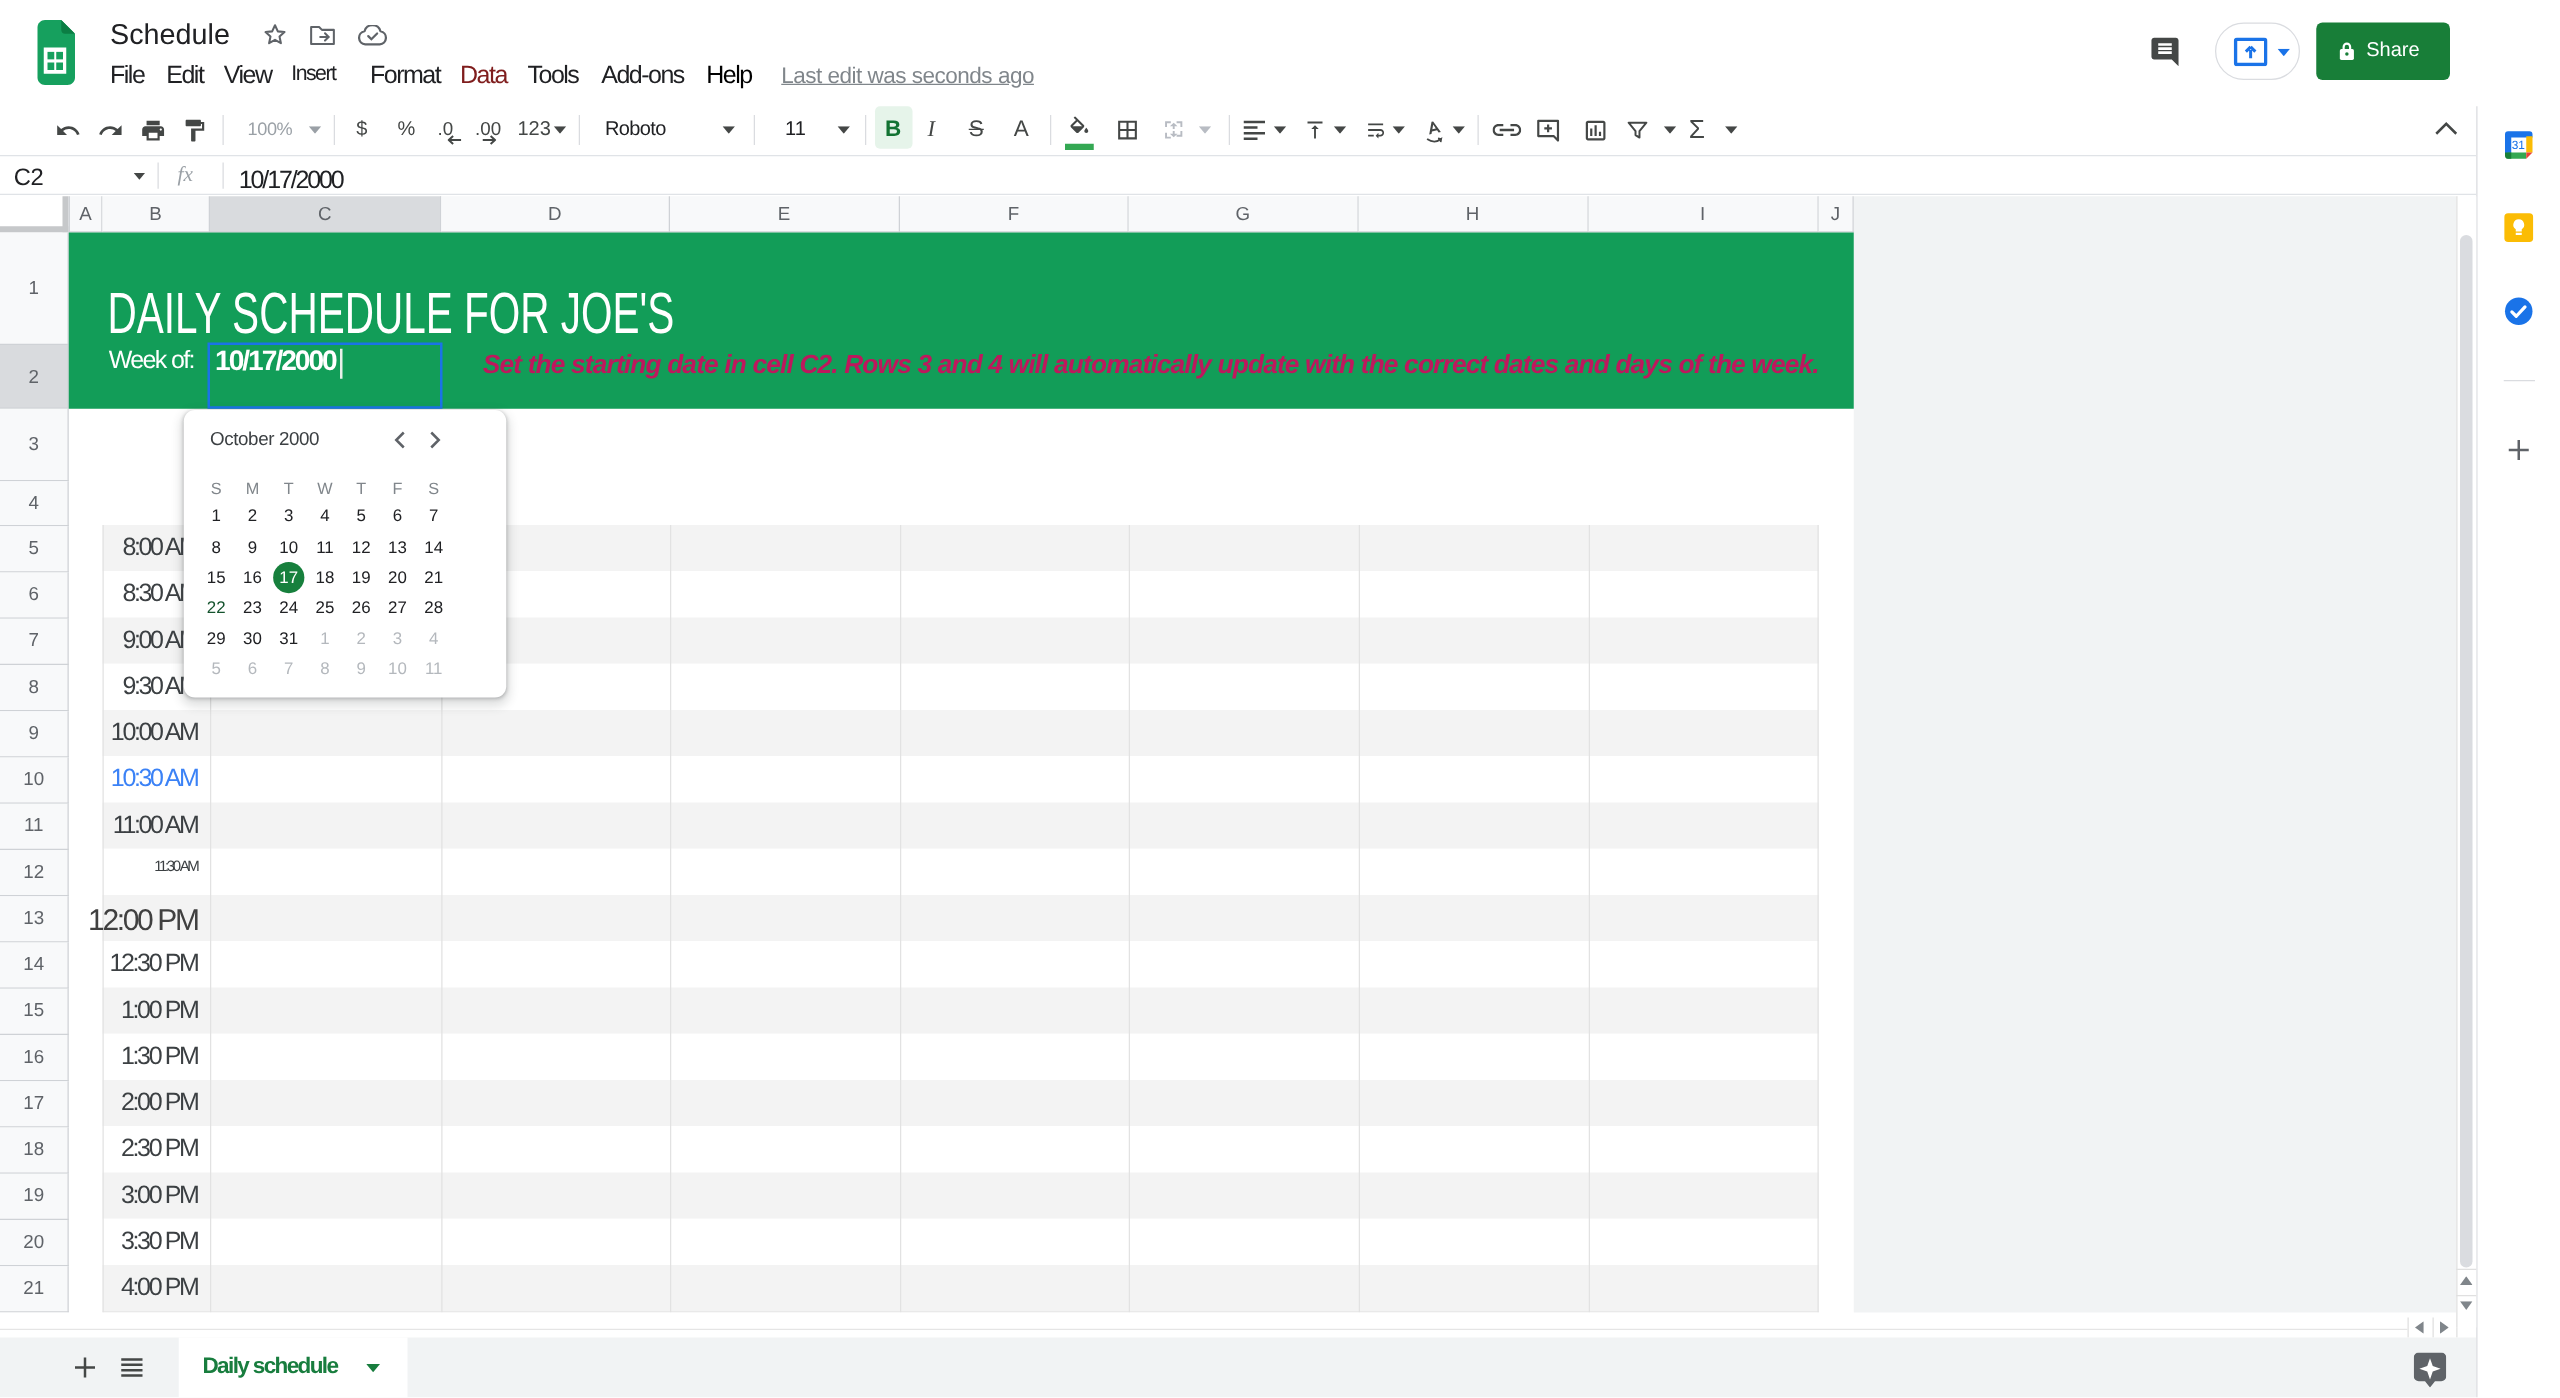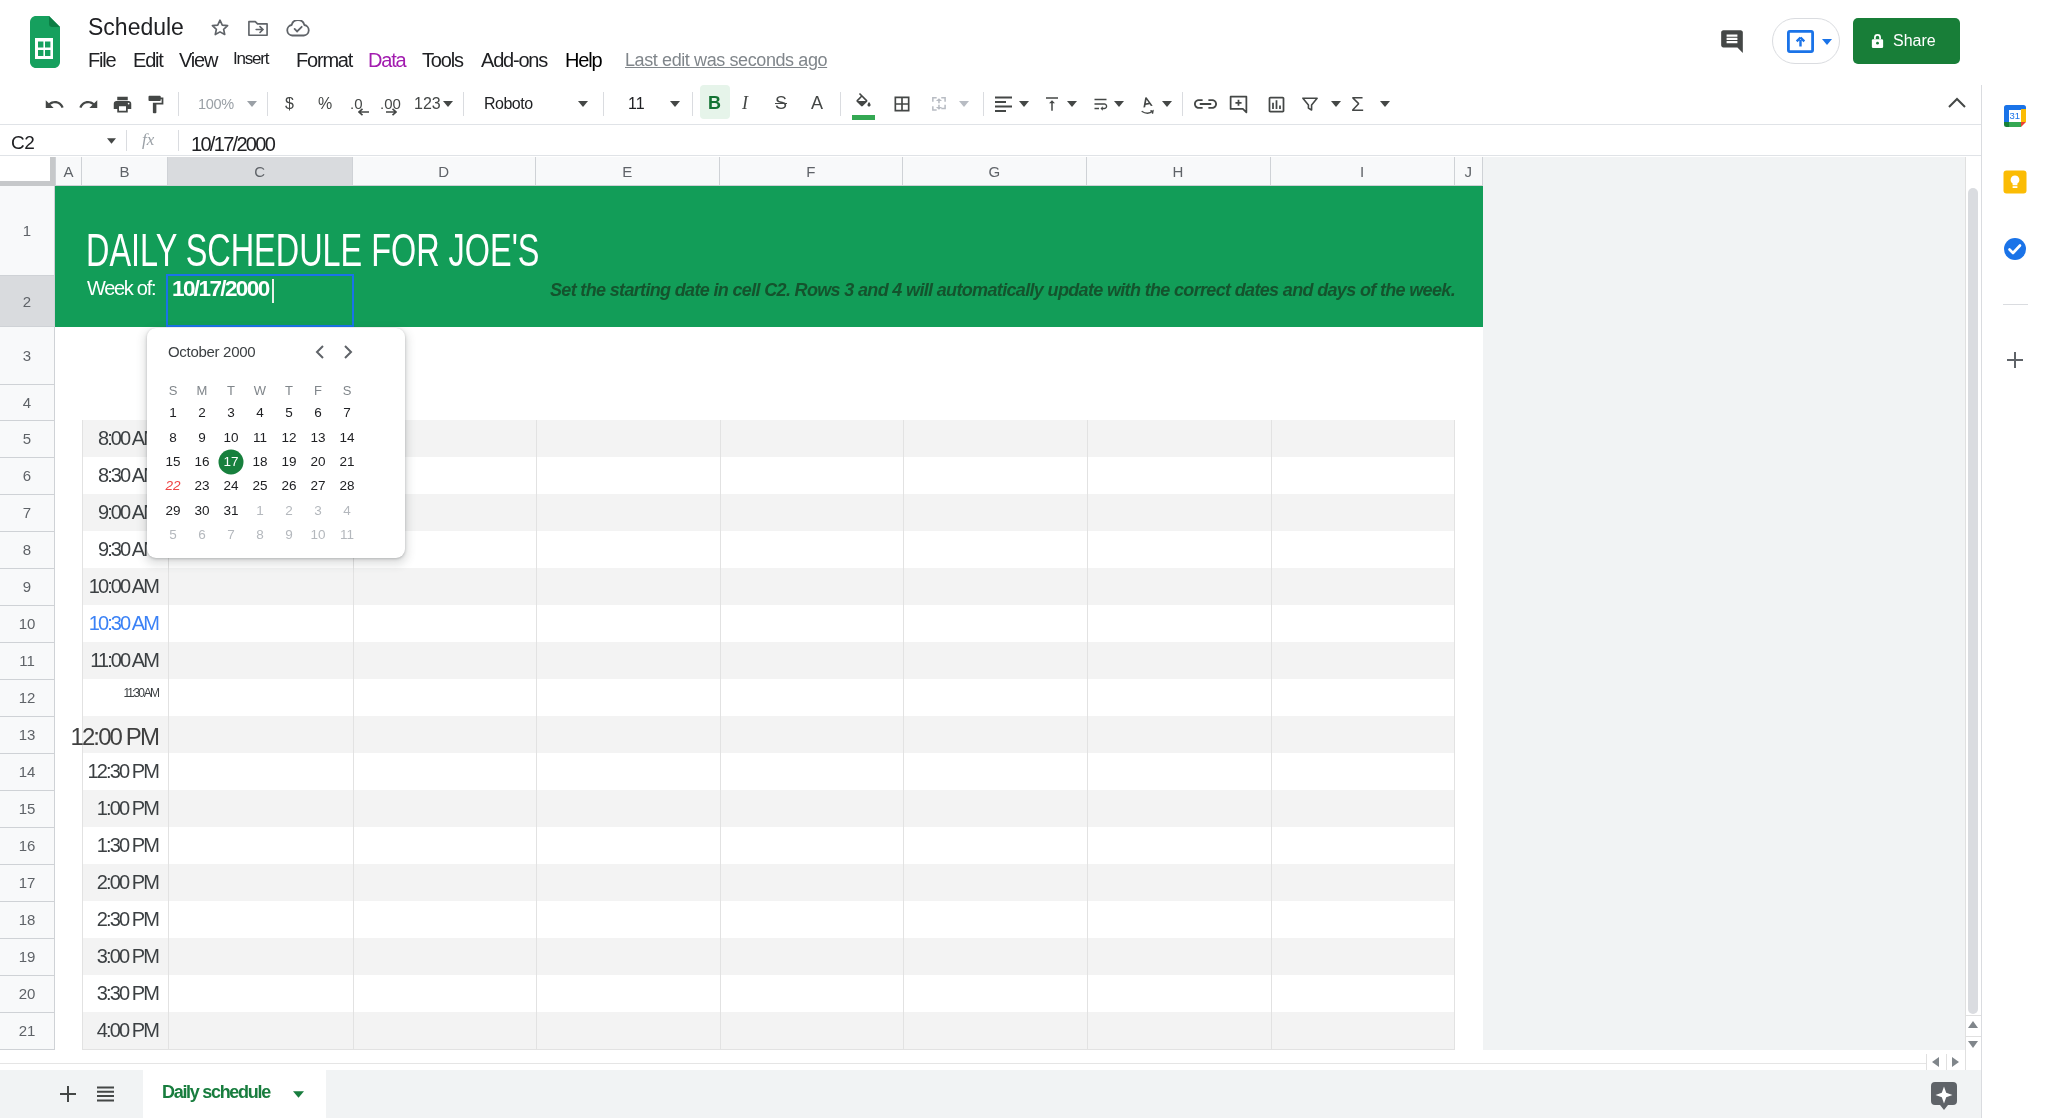--- a/index.html
+++ b/index.html
@@ -38,21 +38,21 @@
   <svg class="ico" style="left:286px;top:20px;" width="24" height="17" viewBox="0 0 24 17" fill="none" stroke="#5f6368" stroke-width="1.8">
     <path d="M6.2 15.5 a5.3 5.3 0 0 1 -0.6 -10.5 a6.6 6.6 0 0 1 12.8 0 a5.3 5.3 0 0 1 -0.6 10.5 Z" stroke-linejoin="round"></path>
     <path d="M8.6 8.9 l2.5 2.5 4.6-4.6" stroke-linecap="round"></path>
   </svg>
 
   <div class="abs" style="left:88px;top:49.3px;font-size:20px;letter-spacing:-1.2px;color:#202124;">File</div>
   <div class="abs" style="left:133px;top:49.3px;font-size:20px;letter-spacing:-1.2px;color:#202124;">Edit</div>
   <div class="abs" style="left:179px;top:49.3px;font-size:20px;letter-spacing:-1.2px;color:#202124;">View</div>
   <div class="abs" style="left:233px;top:49.3px;font-size:17px;letter-spacing:-1.2px;color:#202124;">Insert</div>
   <div class="abs" style="left:296px;top:49.3px;font-size:20px;letter-spacing:-1.2px;color:#202124;">Format</div>
-  <div class="abs" style="left:368px;top:49.3px;font-size:20px;letter-spacing:-1.2px;color:#a21caf;">Data</div>
+  <div class="abs" style="left:368px;top:49.3px;font-size:20px;letter-spacing:-1.2px;color:#7f1d1d;">Data</div>
   <div class="abs" style="left:422px;top:49.3px;font-size:20px;letter-spacing:-1.2px;color:#202124;">Tools</div>
   <div class="abs" style="left:481px;top:49.3px;font-size:20px;letter-spacing:-1.2px;color:#202124;">Add-ons</div>
   <div class="abs" style="left:565px;top:49.3px;font-size:20px;letter-spacing:-1.2px;color:#000000;">Help</div>
   <div class="abs" style="left:625px;top:49.5px;font-size:18px;letter-spacing:-0.4px;color:#80868b;text-decoration:underline;">Last edit was seconds ago</div>
 
   <svg class="ico" style="left:1719px;top:28px;" width="26" height="26" viewBox="0 0 24 24" fill="#444746">
     <path d="M21.99 4c0-1.1-.89-2-1.99-2H4c-1.1 0-2 .9-2 2v12c0 1.1.9 2 2 2h13l5 5zM17 11H7V9h10v2zm0 3H7v-2h10v2zm0-6H7V6h10v2z" transform="scale(1) translate(0,0)"></path>
   </svg>
   <div class="abs" style="left:1772px;top:18px;width:68px;height:46px;border:1px solid #dadce0;border-radius:23px;background:#fff;"></div>
   <svg class="ico" style="left:1787px;top:30px;" width="27" height="23" viewBox="0 0 27 23">
@@ -251,21 +251,21 @@
       <div class="abs" style="left:0;top:752.5px;width:55px;height:37px;background:#f8f9fa;border-right:1px solid #cfd2d6;border-bottom:1px solid #cfd2d6;display:flex;align-items:center;justify-content:center;font-size:15px;color:#5f6368;">19</div>
       <div class="abs" style="left:0;top:789.5px;width:55px;height:37px;background:#f8f9fa;border-right:1px solid #cfd2d6;border-bottom:1px solid #cfd2d6;display:flex;align-items:center;justify-content:center;font-size:15px;color:#5f6368;">20</div>
       <div class="abs" style="left:0;top:826.5px;width:55px;height:37px;background:#f8f9fa;border-right:1px solid #cfd2d6;border-bottom:1px solid #cfd2d6;display:flex;align-items:center;justify-content:center;font-size:15px;color:#5f6368;">21</div>
     </div>
 
   <div class="abs" style="left:55px;top:186px;width:1428px;height:141px;background:#129d58;"></div>
   <div class="abs" style="left:86px;top:222.6px;font-size:46.5px;color:#fff;transform:scaleX(0.697);transform-origin:0 0;">DAILY SCHEDULE FOR JOE'S</div>
   <div class="abs" style="left:87px;top:277px;font-size:20px;letter-spacing:-1.3px;color:#fff;">Week of:</div>
   <div class="abs" style="left:172px;top:276px;font-size:22.5px;font-weight:bold;color:#fff;letter-spacing:-1.6px;">10/17/2000</div>
   <div class="abs" style="left:272px;top:279px;width:2px;height:24px;background:#e8f0e9;"></div>
-  <div class="abs" style="left:1455px;top:280px;font-size:18px;font-weight:bold;font-style:italic;color:#14532d;transform:translateX(-100%);letter-spacing:-0.66px;">Set the starting date in cell C2. Rows 3 and 4 will automatically update with the correct dates and days of the week.</div>
+  <div class="abs" style="left:1455px;top:280px;font-size:21px;font-weight:bold;font-style:italic;color:#be185d;transform:translateX(-100%);letter-spacing:-0.66px;">Set the starting date in cell C2. Rows 3 and 4 will automatically update with the correct dates and days of the week.</div>
 
   <div class="abs" style="left:166px;top:274px;width:188px;height:53px;border:2px solid #1a73e8;"></div>
 
 
   <div class="abs" id="stripes" style="left:82px;top:420px;width:1373px;height:630px;">
       <div class="abs" style="left:0;top:0px;width:1373px;height:37px;background:#f3f3f3;"></div>
       <div class="abs" style="left:0;top:37px;width:1373px;height:37px;background:#ffffff;"></div>
       <div class="abs" style="left:0;top:74px;width:1373px;height:37px;background:#f3f3f3;"></div>
       <div class="abs" style="left:0;top:111px;width:1373px;height:37px;background:#ffffff;"></div>
       <div class="abs" style="left:0;top:148px;width:1373px;height:37px;background:#f3f3f3;"></div>
@@ -343,21 +343,21 @@
       <div class="abs" style="left:171px;top:101.5px;transform:translateX(-50%);font-size:13.5px;color:#202124;">13</div>
       <div class="abs" style="left:200px;top:101.5px;transform:translateX(-50%);font-size:13.5px;color:#202124;">14</div>
       <div class="abs" style="left:26px;top:126px;transform:translateX(-50%);font-size:13.5px;color:#202124;">15</div>
       <div class="abs" style="left:55px;top:126px;transform:translateX(-50%);font-size:13.5px;color:#202124;">16</div>
       <div class="abs" style="left:84px;top:133.5px;transform:translate(-50%,-50%);width:25px;height:25px;border-radius:50%;background:#17803d;"></div>
       <div class="abs" style="left:84px;top:126px;transform:translateX(-50%);font-size:13.5px;color:#fff;">17</div>
       <div class="abs" style="left:113px;top:126px;transform:translateX(-50%);font-size:13.5px;color:#202124;">18</div>
       <div class="abs" style="left:142px;top:126px;transform:translateX(-50%);font-size:13.5px;color:#202124;">19</div>
       <div class="abs" style="left:171px;top:126px;transform:translateX(-50%);font-size:13.5px;color:#202124;">20</div>
       <div class="abs" style="left:200px;top:126px;transform:translateX(-50%);font-size:13.5px;color:#202124;">21</div>
-      <div class="abs" style="left:26px;top:150px;transform:translateX(-50%);font-size:13.5px;color:#ef4444;font-style:italic;">22</div>
+      <div class="abs" style="left:26px;top:150px;transform:translateX(-50%);font-size:13.5px;color:#14532d;">22</div>
       <div class="abs" style="left:55px;top:150px;transform:translateX(-50%);font-size:13.5px;color:#202124;">23</div>
       <div class="abs" style="left:84px;top:150px;transform:translateX(-50%);font-size:13.5px;color:#202124;">24</div>
       <div class="abs" style="left:113px;top:150px;transform:translateX(-50%);font-size:13.5px;color:#202124;">25</div>
       <div class="abs" style="left:142px;top:150px;transform:translateX(-50%);font-size:13.5px;color:#202124;">26</div>
       <div class="abs" style="left:171px;top:150px;transform:translateX(-50%);font-size:13.5px;color:#202124;">27</div>
       <div class="abs" style="left:200px;top:150px;transform:translateX(-50%);font-size:13.5px;color:#202124;">28</div>
       <div class="abs" style="left:26px;top:174.5px;transform:translateX(-50%);font-size:13.5px;color:#202124;">29</div>
       <div class="abs" style="left:55px;top:174.5px;transform:translateX(-50%);font-size:13.5px;color:#202124;">30</div>
       <div class="abs" style="left:84px;top:174.5px;transform:translateX(-50%);font-size:13.5px;color:#202124;">31</div>
       <div class="abs" style="left:113px;top:174.5px;transform:translateX(-50%);font-size:13.5px;color:#b4b8bd;">1</div>

